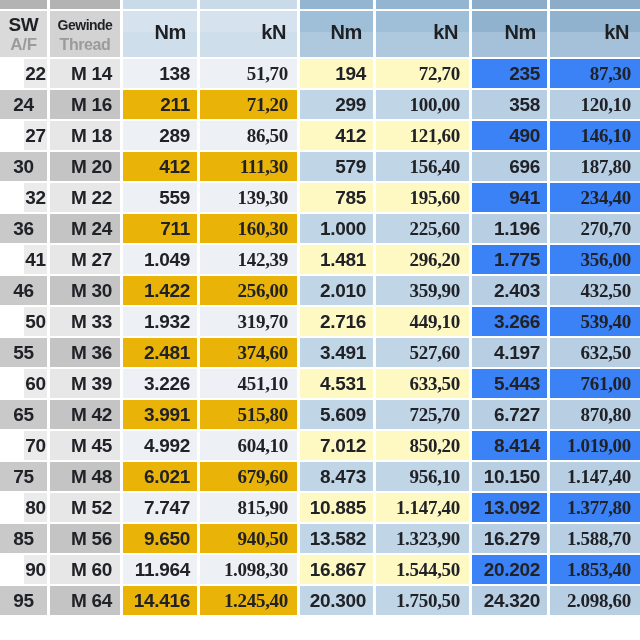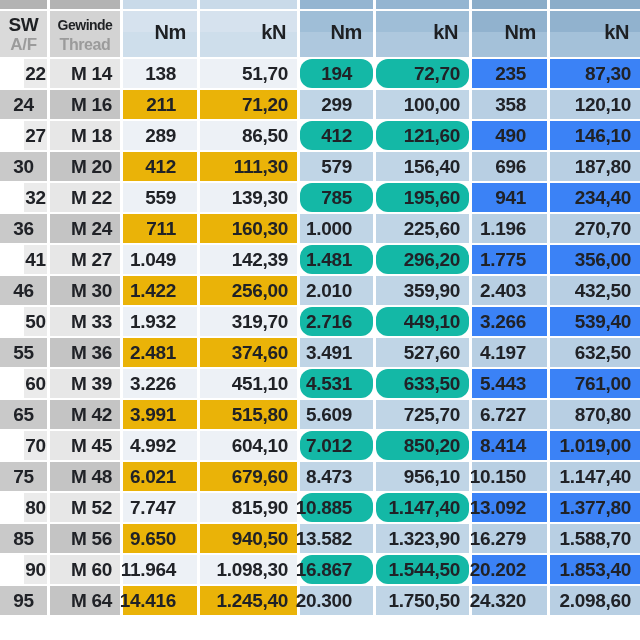--- a/index.html
+++ b/index.html
@@ -39,25 +39,25 @@
   .up2{background:linear-gradient(to bottom,#9fbed7 0 46%,#aec8de 46% 100%);}
   .up3{background:linear-gradient(to bottom,#91b2ce 0 46%,#a4c1d9 46% 100%);}
   
   .cell{
     display:flex;align-items:center;
     font-weight:bold;font-size:19px;color:#202227;letter-spacing:-0.3px;
     box-sizing:border-box;white-space:nowrap;
   }
   .k0{justify-content:center;}
   .k1{justify-content:flex-end;padding-right:8px;}
-  .k2,.k4,.k6{justify-content:flex-end;padding-right:21px;}
-  .k3,.k5,.k7{justify-content:flex-end;padding-right:9px;}
+  .k2,.k4,.k6{justify-content:flex-end;padding-right:7px;}
+  .k3,.k5,.k7{justify-content:flex-end;padding-right:9px;font-family:Liberation Serif, serif;}
   .o.k0{background:#ebebeb;margin-left:24px;} .o.k1{background:#e7e7e7;}
   .o.k2,.o.k3{background:#edf1f6;}
-  .o.k4,.o.k5{background:#14b8a6;border-radius:12px;}
+  .o.k4,.o.k5{background:#fef9c3;}
   .o.k6,.o.k7{background:#3b82f6;}
   .e.k0{background:#c9c9c9;} .e.k1{background:#c4c4c4;}
   .e.k2,.e.k3{background:#eab308;}
   .e.k4,.e.k5{background:#c0d5e6;}
   .e.k6,.e.k7{background:#b8cfe3;}
   .spacer{height:4px;background:#fff;}
 </style>
 </head>
 <body>
 

